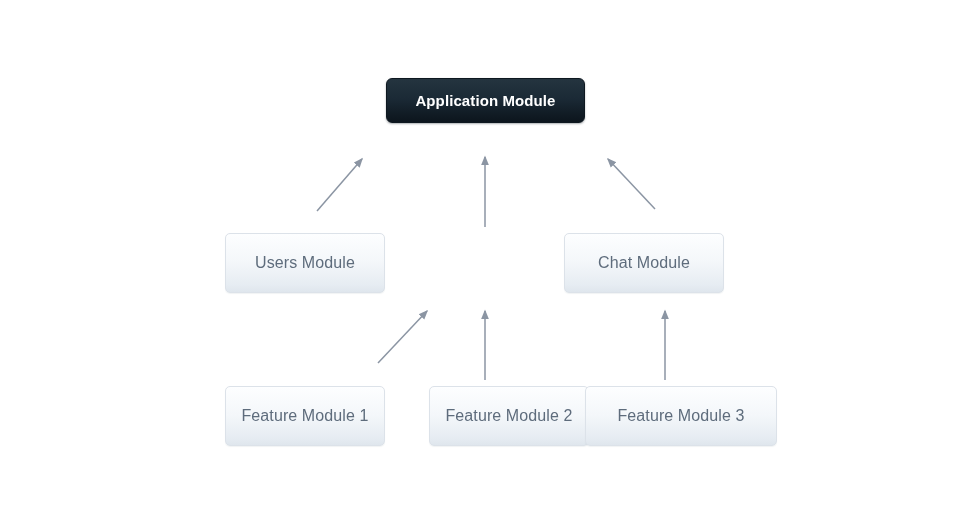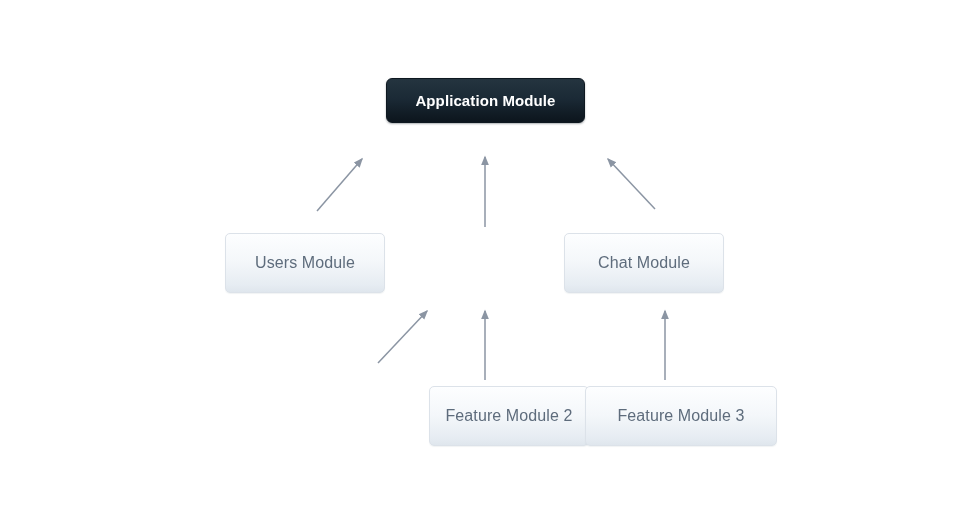--- a/index.html
+++ b/index.html
@@ -97,20 +97,23 @@
 
   <div class="node node-leaf" id="node-users-module" style="left:225px; top:233px; width:160px; height:60px;">
     <span class="node-label">Users Module</span>
   </div>
 
 
   <div class="node node-leaf" id="node-chat-module" style="left:564px; top:233px; width:160px; height:60px;">
     <span class="node-label">Chat Module</span>
   </div>
 
+  <div class="node node-leaf" id="node-feature-module-1" style="left:225px; top:386px; width:160px; height:60px;">
+    <span class="node-label">Feature Module 1</span>
+  </div>
 
   <div class="node node-leaf" id="node-feature-module-2" style="left:405px; top:386px; width:160px; height:60px;margin-left:24px;">
     <span class="node-label">Feature Module 2</span>
   </div>
 
   <div class="node node-leaf" id="node-feature-module-3" style="left:585px; top:386px; width:192px; height:60px;">
     <span class="node-label">Feature Module 3</span>
   </div>
 
 </div>

